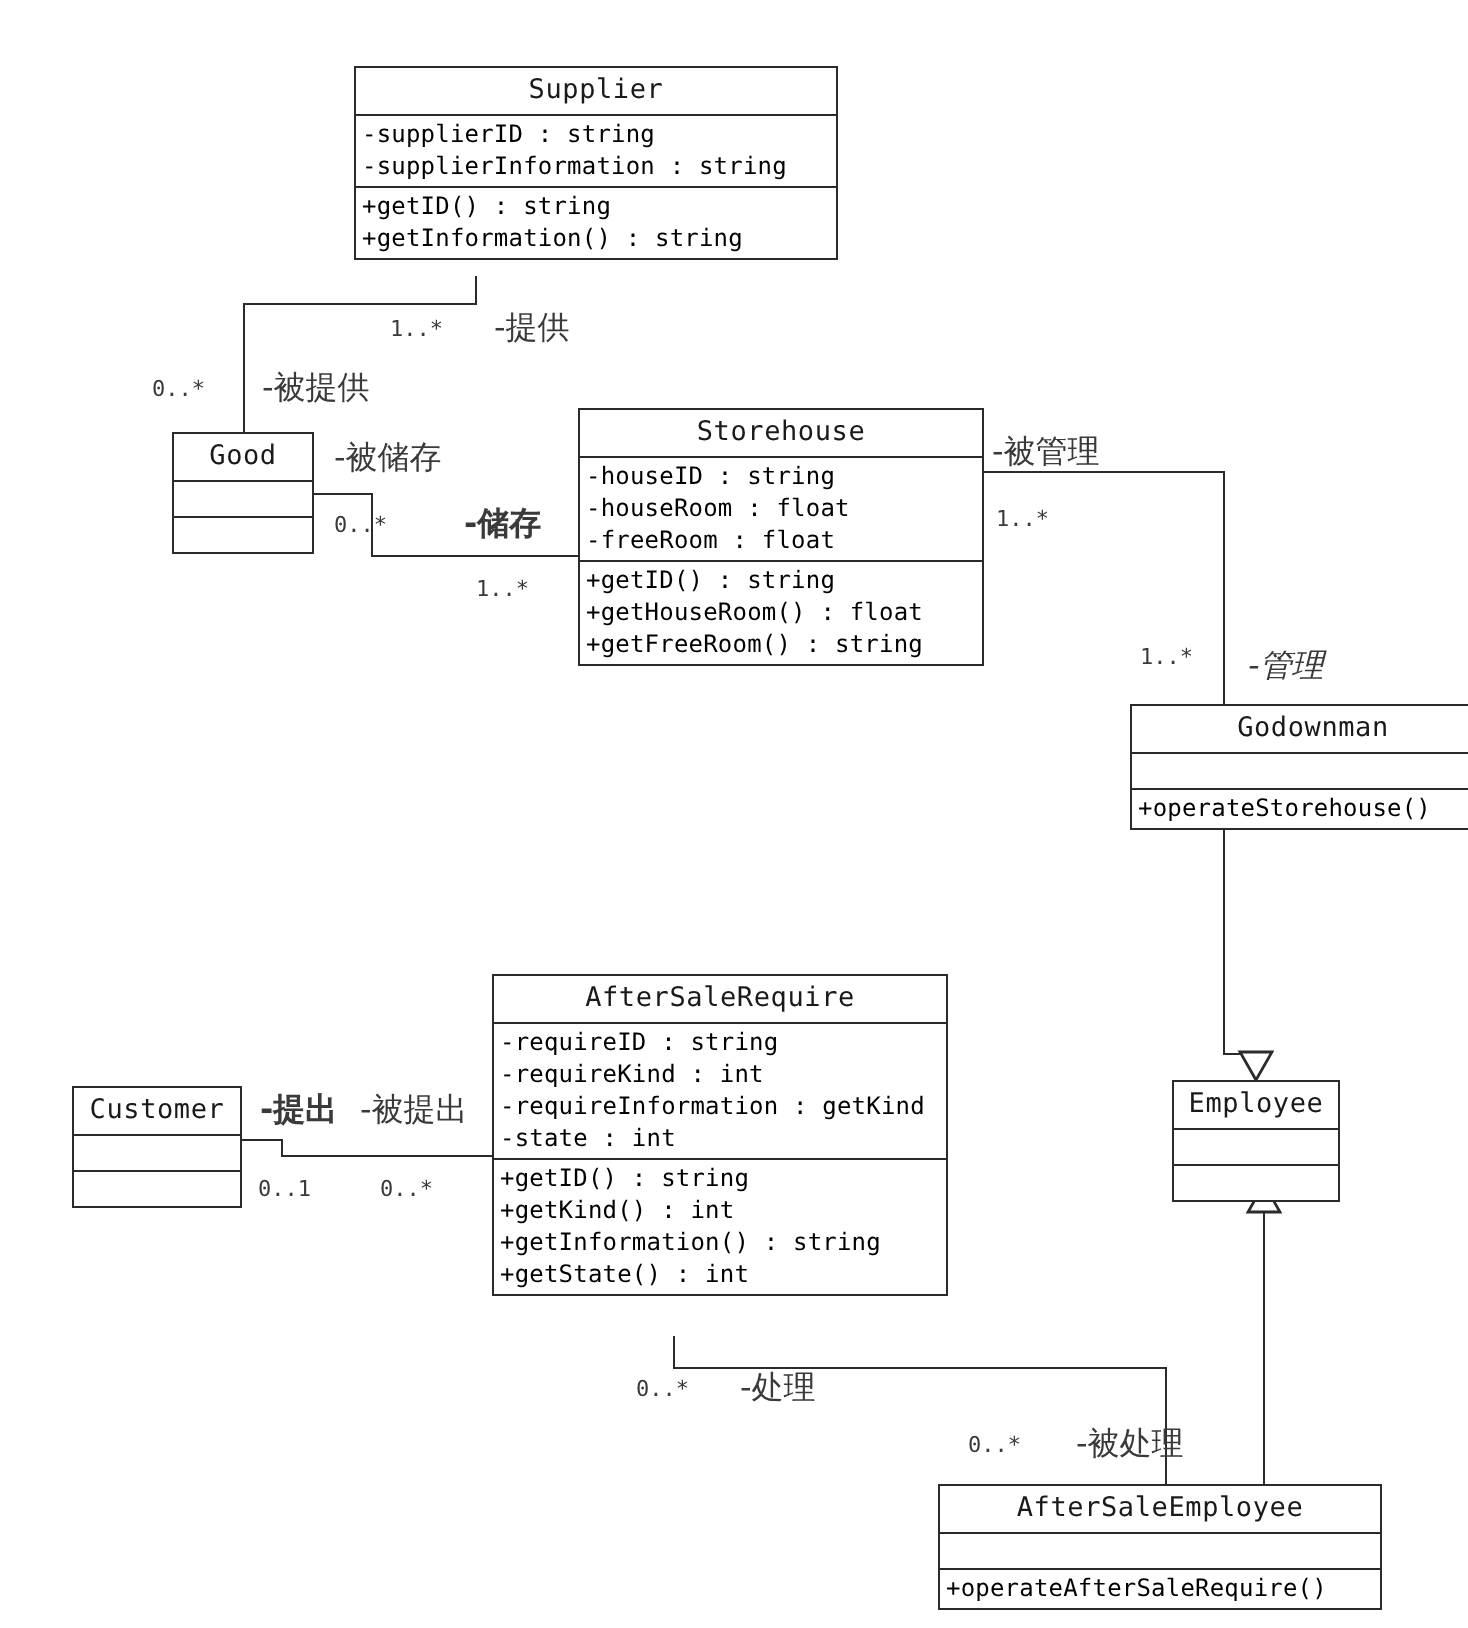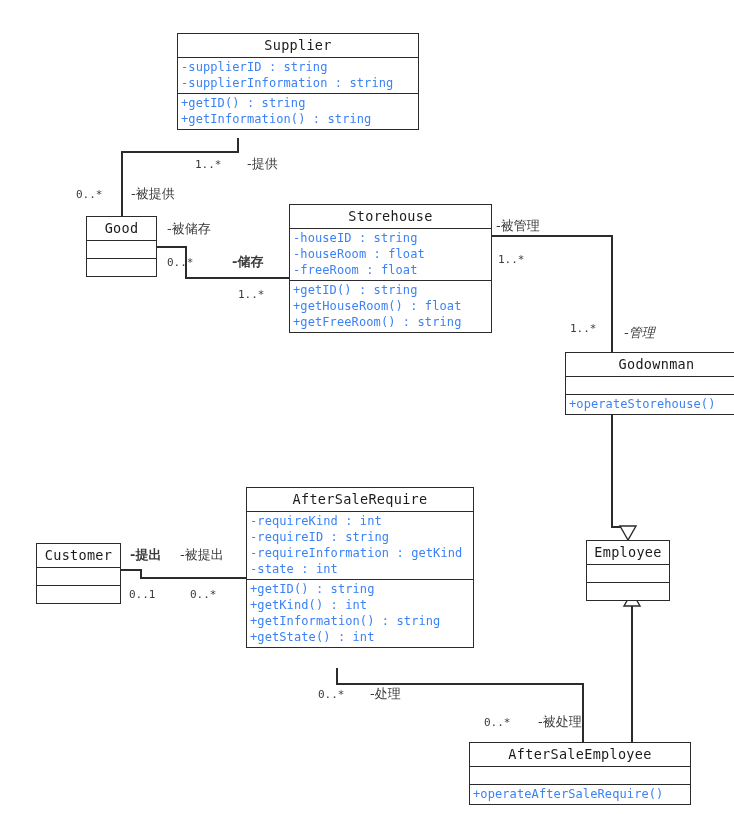--- a/index.html
+++ b/index.html
@@ -28,35 +28,35 @@
   }
   .uml-attrs,.uml-ops{
     padding:1px 2px 2px 3px;
   }
   .uml-attrs{border-bottom:1px solid #2b2b2b;}
   .uml-line{
     font-size:12px;
     line-height:16px;
     white-space:nowrap;
     letter-spacing:0.1px;
-    color:#3b82f6;
+    color:#000000;
   }
   .empty-compartment{height:14px;}
 
   .edge-label{
     position:absolute;
     font-size:11px;
     line-height:13px;
     color:#3a3a3a;
     white-space:nowrap;
     font-family:"DejaVu Sans Mono","Liberation Mono",monospace;
   }
   .edge-label.cjk{
     font-family:"DejaVu Sans","Liberation Sans",sans-serif;
-    font-size:13px;
+    font-size:16px;
   }
 </style>
 </head>
 <body>
 
 <div id="canvas">
 
   <svg class="edges" viewBox="0 0 734 814" xmlns="http://www.w3.org/2000/svg">
     <g fill="none" stroke="#2b2b2b" stroke-width="1.4" shape-rendering="crispEdges">
 
@@ -130,22 +130,22 @@
 
   <div class="uml-class" style="left:36px;top:543px;width:85px;">
     <div class="uml-name">Customer</div>
     <div class="uml-attrs empty-compartment"></div>
     <div class="uml-ops empty-compartment"></div>
   </div>
 
   <div class="uml-class" style="left:246px;top:487px;width:228px;">
     <div class="uml-name">AfterSaleRequire</div>
     <div class="uml-attrs">
+      <div class="uml-line">-requireID : string</div>
       <div class="uml-line">-requireKind : int</div>
-      <div class="uml-line">-requireID : string</div>
       <div class="uml-line">-requireInformation : getKind</div>
       <div class="uml-line">-state : int</div>
     </div>
     <div class="uml-ops">
       <div class="uml-line">+getID() : string</div>
       <div class="uml-line">+getKind() : int</div>
       <div class="uml-line">+getInformation() : string</div>
       <div class="uml-line">+getState() : int</div>
     </div>
   </div>

